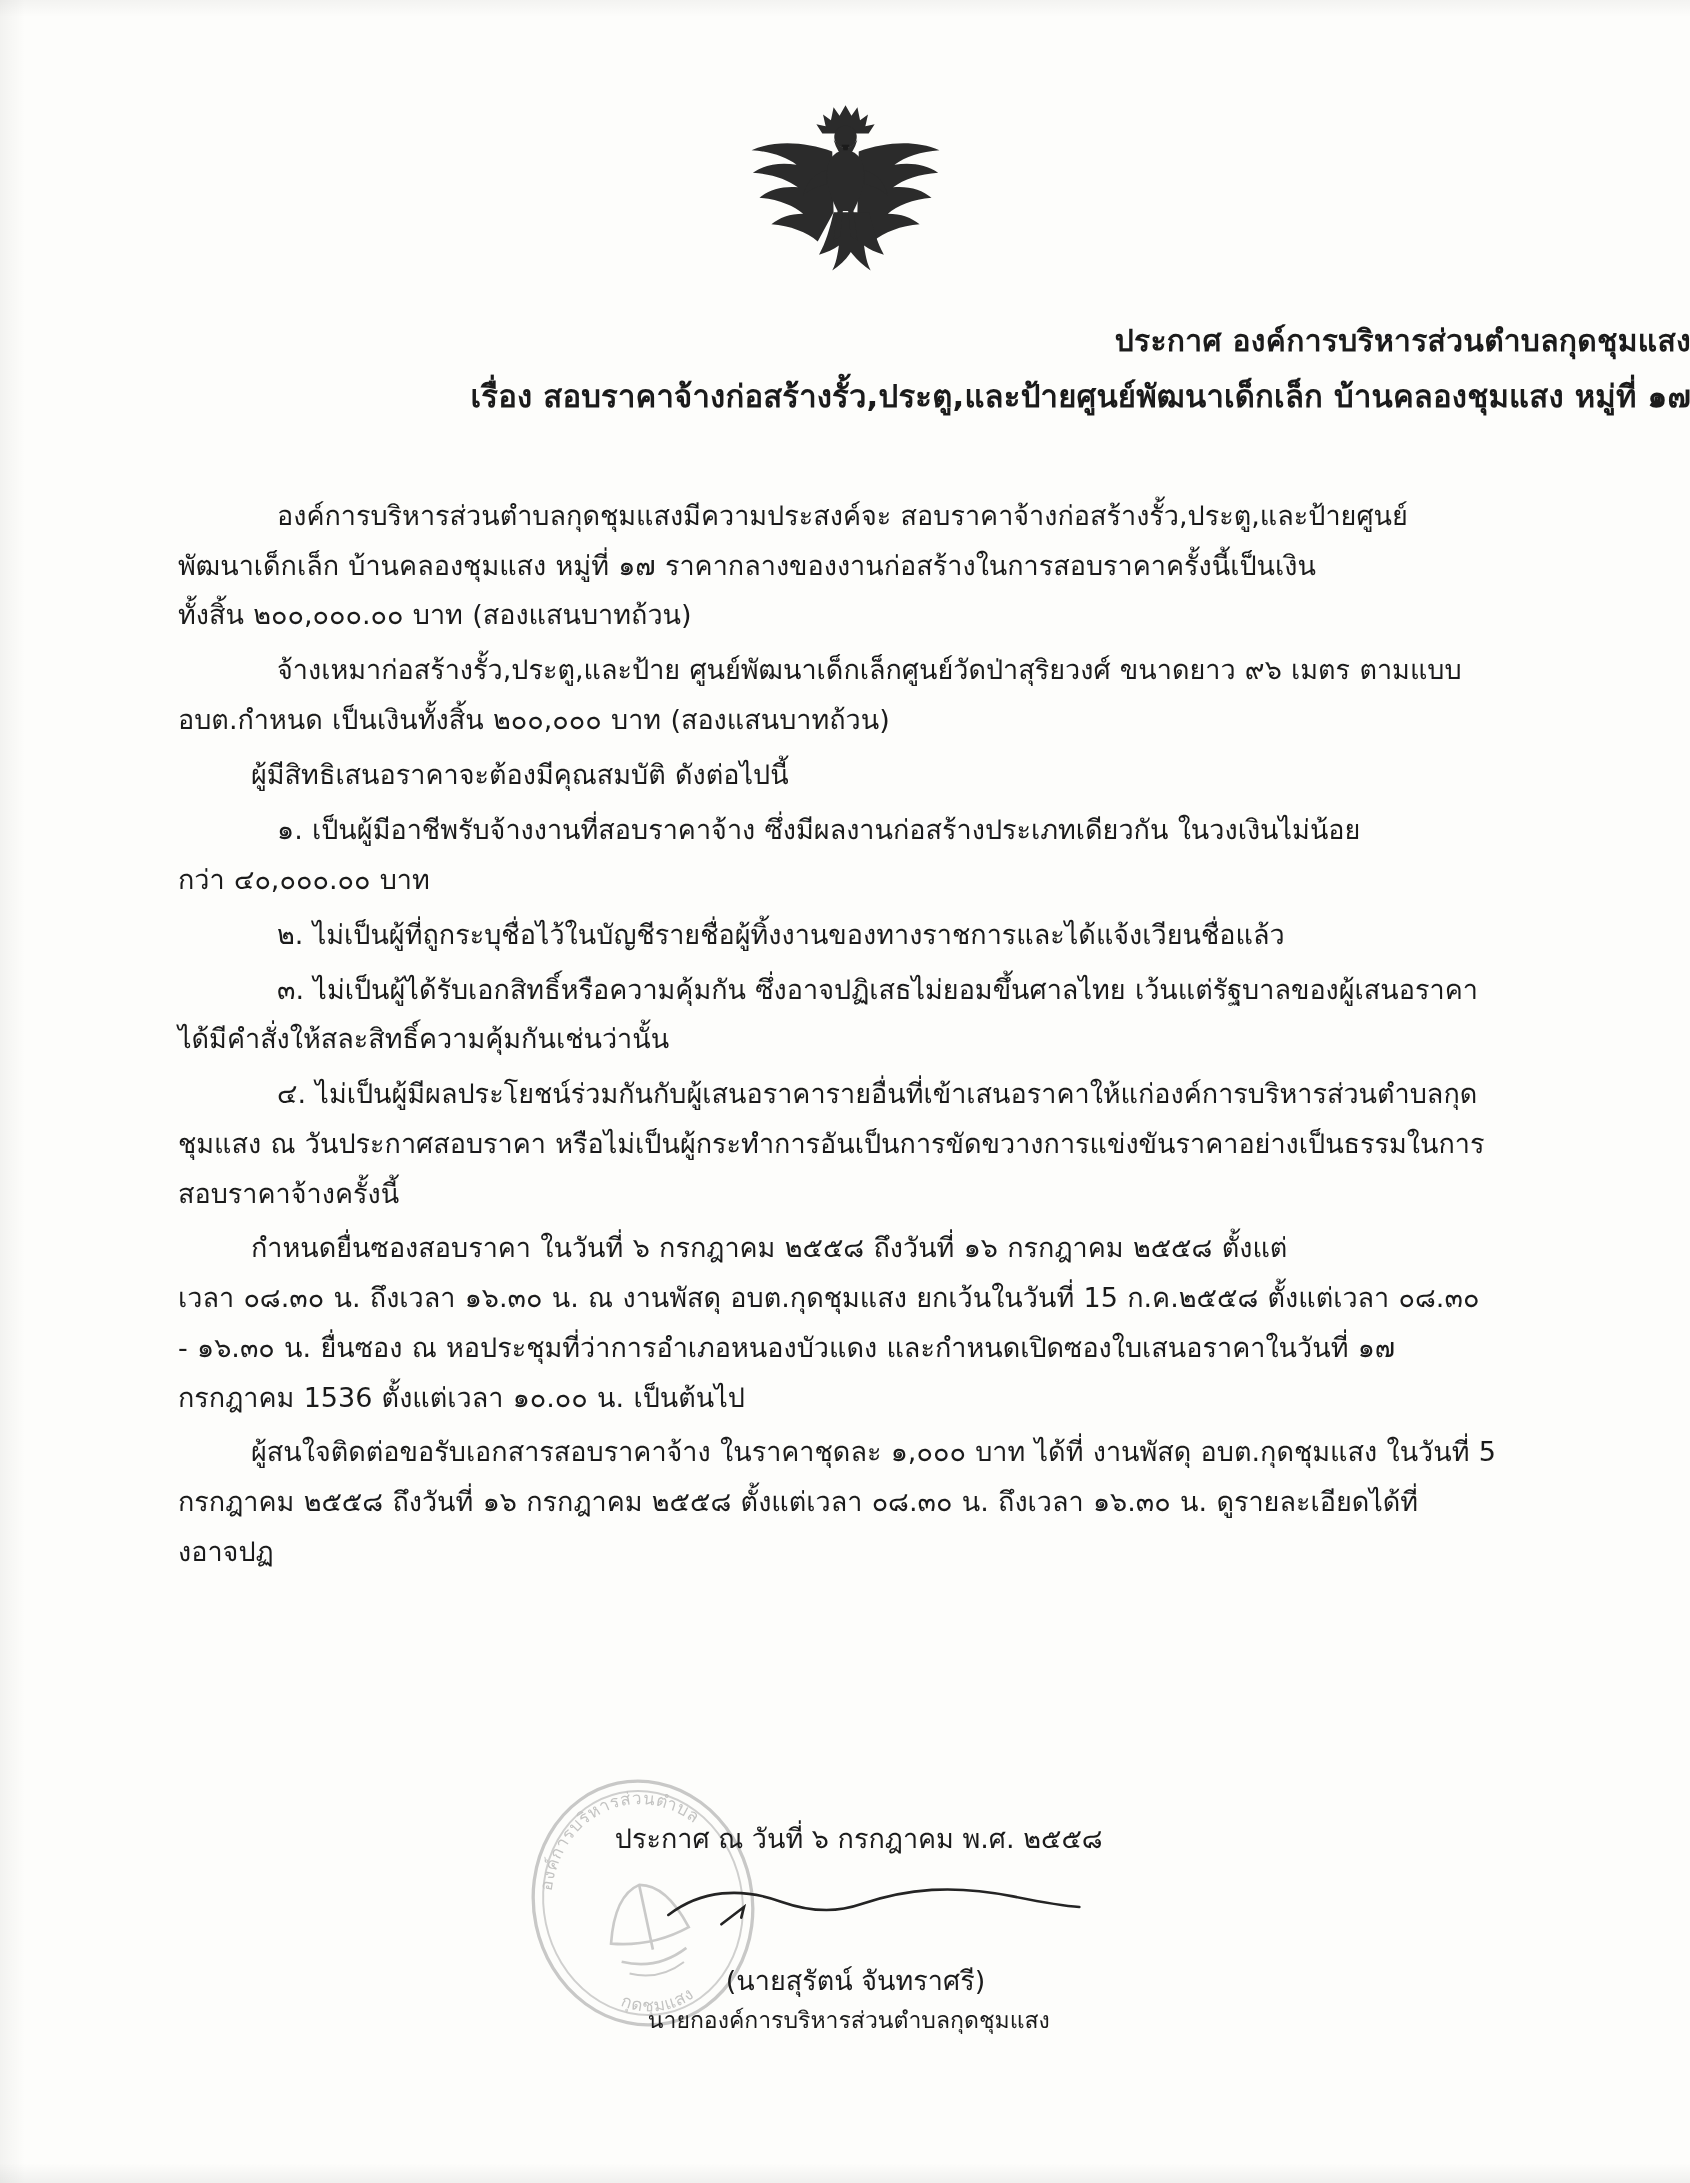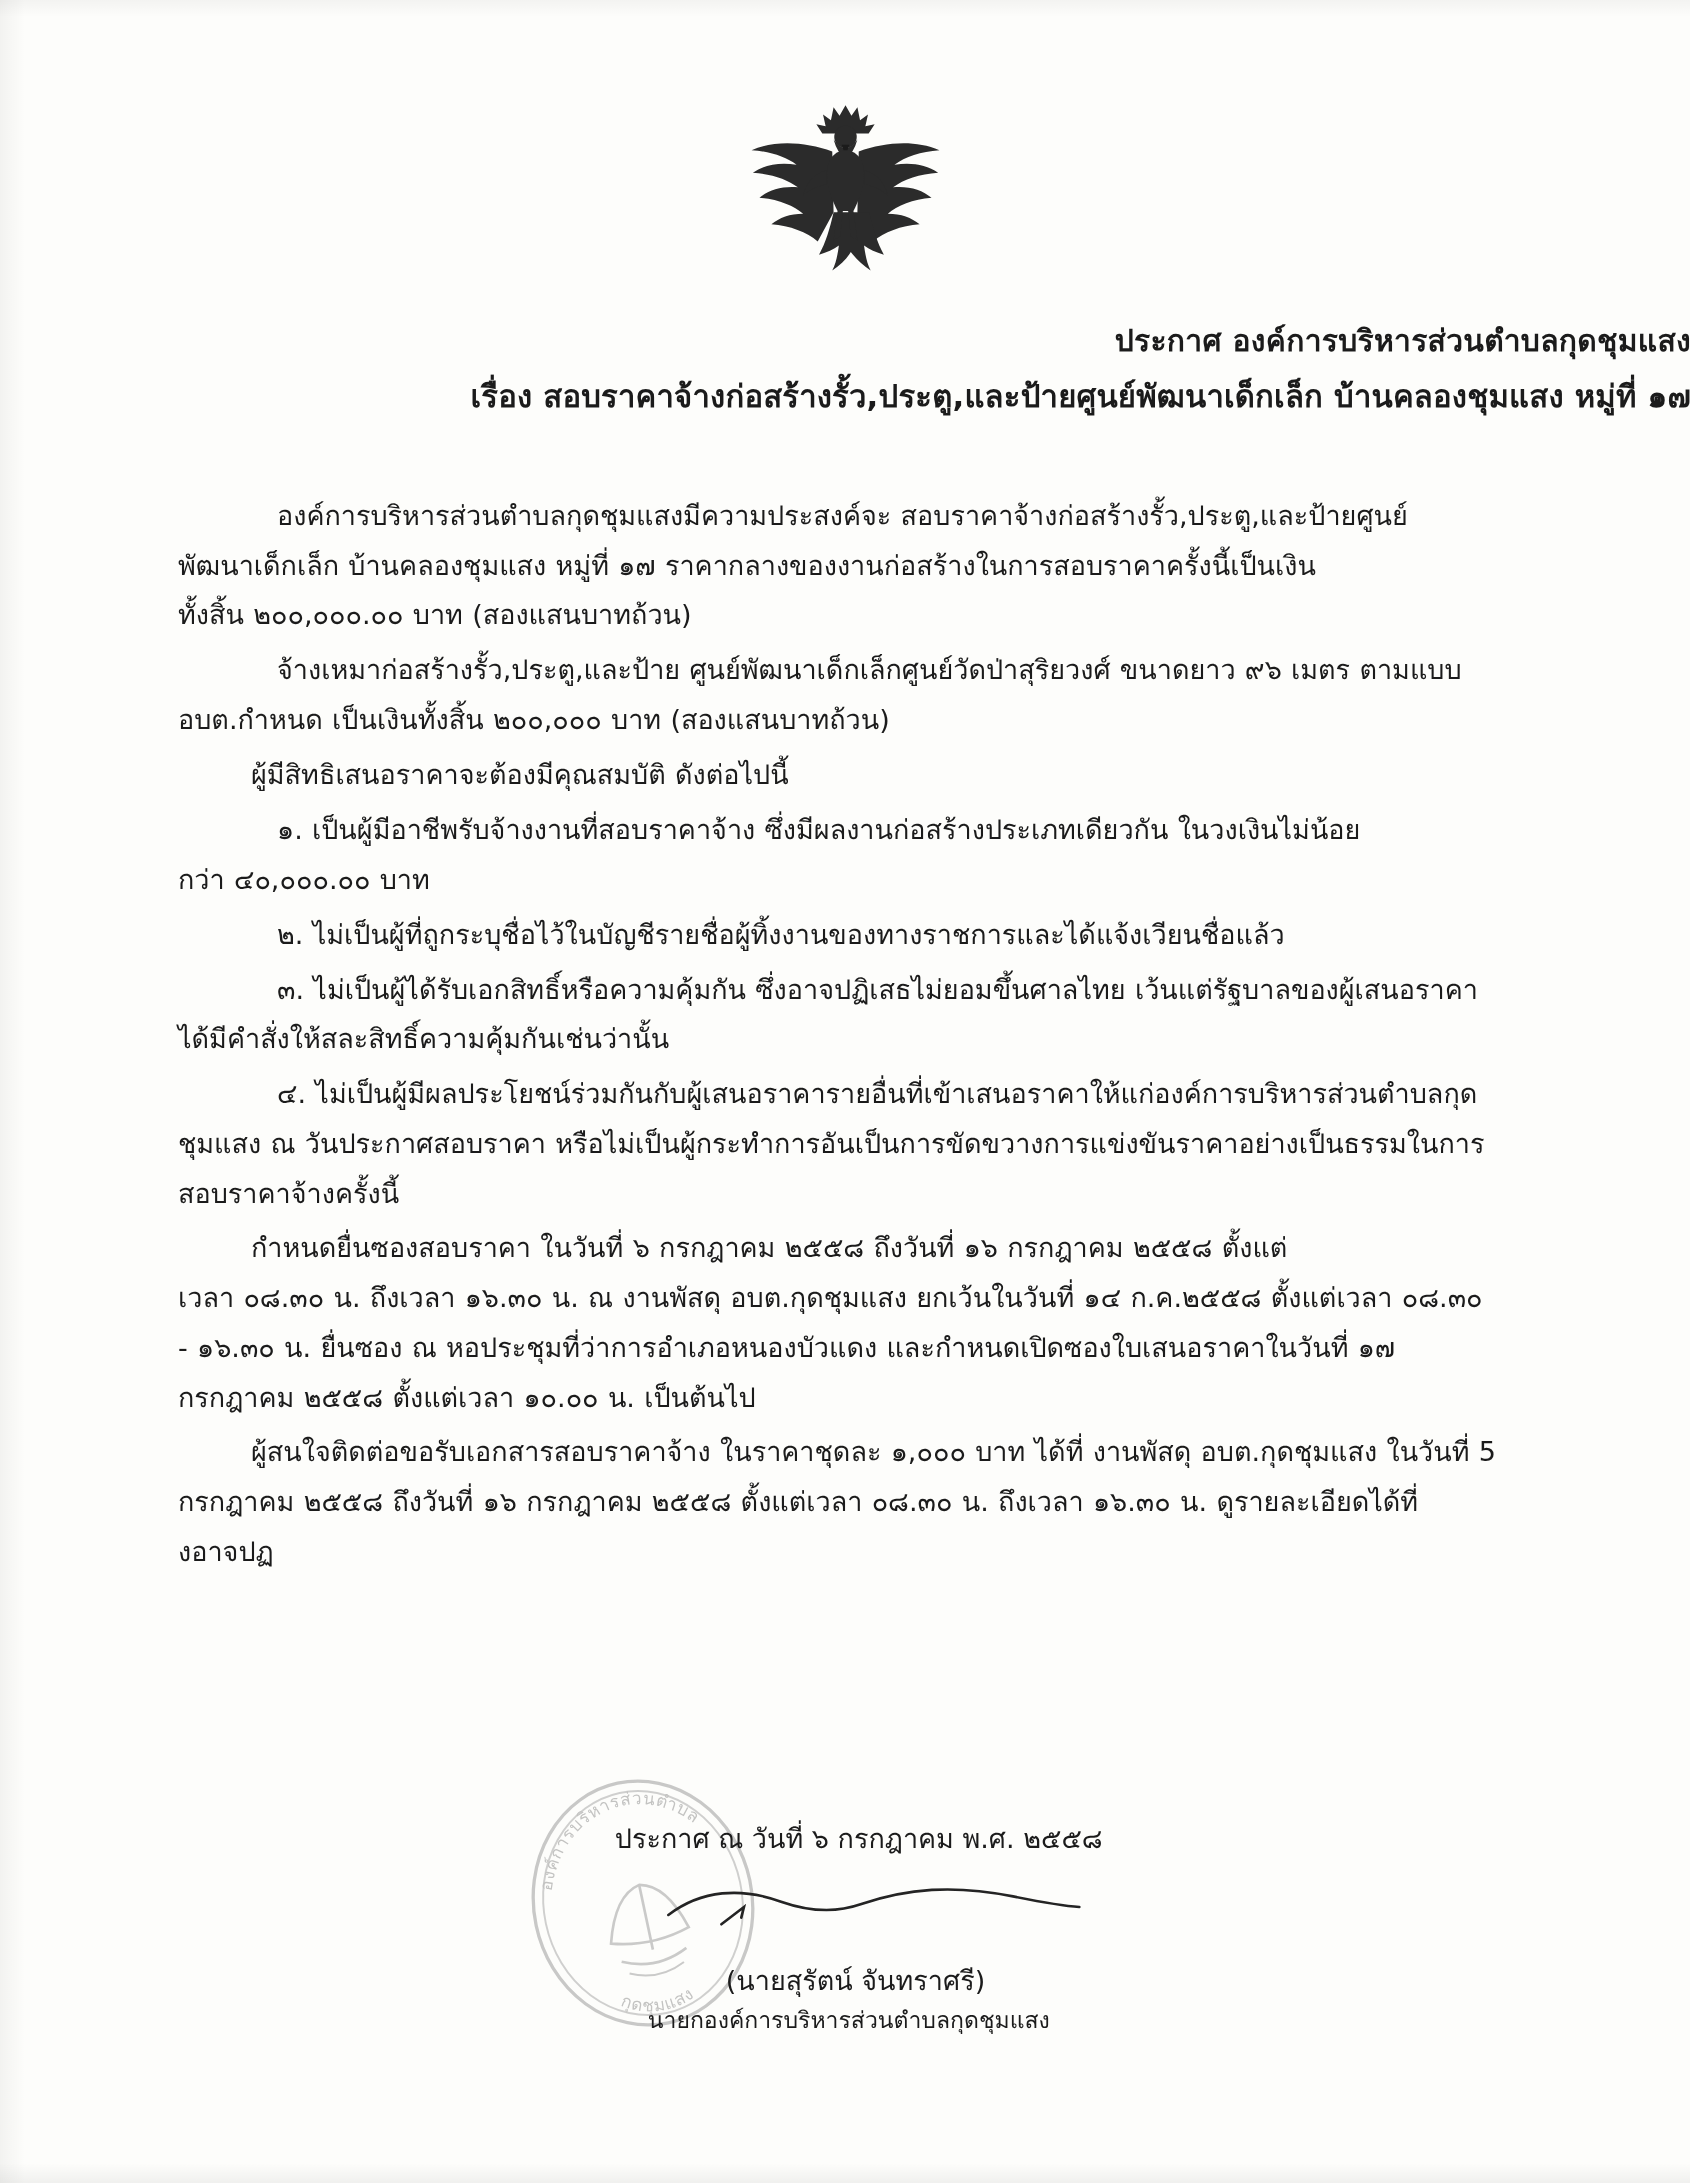--- a/index.html
+++ b/index.html
@@ -209,23 +209,23 @@
       <p class="para indent tight">๒. ไม่เป็นผู้ที่ถูกระบุชื่อไว้ในบัญชีรายชื่อผู้ทิ้งงานของทางราชการและได้แจ้งเวียนชื่อแล้ว</p>
       <div class="spacer-sm"></div>
       <p class="para indent tight">๓. ไม่เป็นผู้ได้รับเอกสิทธิ์หรือความคุ้มกัน ซึ่งอาจปฏิเสธไม่ยอมขึ้นศาลไทย เว้นแต่รัฐบาลของผู้เสนอราคา</p>
       <p class="para tight">ได้มีคำสั่งให้สละสิทธิ์ความคุ้มกันเช่นว่านั้น</p>
       <div class="spacer-sm"></div>
       <p class="para indent tight">๔. ไม่เป็นผู้มีผลประโยชน์ร่วมกันกับผู้เสนอราคารายอื่นที่เข้าเสนอราคาให้แก่องค์การบริหารส่วนตำบลกุด</p>
       <p class="para tight">ชุมแสง ณ  วันประกาศสอบราคา หรือไม่เป็นผู้กระทำการอันเป็นการขัดขวางการแข่งขันราคาอย่างเป็นธรรมในการ</p>
       <p class="para tight">สอบราคาจ้างครั้งนี้</p>
       <div class="spacer-sm"></div>
       <p class="para indent-small tight">กำหนดยื่นซองสอบราคา ในวันที่ ๖ กรกฎาคม ๒๕๕๘ ถึงวันที่ ๑๖ กรกฎาคม ๒๕๕๘ ตั้งแต่</p>
-      <p class="para tight">เวลา ๐๘.๓๐ น. ถึงเวลา ๑๖.๓๐ น. ณ งานพัสดุ อบต.กุดชุมแสง ยกเว้นในวันที่ ๑๔ ก.ค.๒๕๕๘ ตั้งแต่เวลา ๐๘.๓๐</p>
+      <p class="para tight">เวลา ๐๘.๓๐ น. ถึงเวลา ๑๖.๓๐ น. ณ งานพัสดุ อบต.กุดชุมแสง ยกเว้นในวันที่ 15 ก.ค.๒๕๕๘ ตั้งแต่เวลา ๐๘.๓๐</p>
       <p class="para tight">- ๑๖.๓๐ น. ยื่นซอง ณ หอประชุมที่ว่าการอำเภอหนองบัวแดง และกำหนดเปิดซองใบเสนอราคาในวันที่ ๑๗</p>
-      <p class="para tight">กรกฎาคม ๒๕๕๘ ตั้งแต่เวลา ๑๐.๐๐ น. เป็นต้นไป</p>
+      <p class="para tight">กรกฎาคม 1536 ตั้งแต่เวลา ๑๐.๐๐ น. เป็นต้นไป</p>
       <div class="spacer-sm"></div>
       <p class="para indent-small tight">ผู้สนใจติดต่อขอรับเอกสารสอบราคาจ้าง ในราคาชุดละ ๑,๐๐๐ บาท  ได้ที่ งานพัสดุ อบต.กุดชุมแสง ในวันที่ 5</p>
       <p class="para tight">กรกฎาคม ๒๕๕๘ ถึงวันที่ ๑๖ กรกฎาคม ๒๕๕๘ ตั้งแต่เวลา ๐๘.๓๐ น. ถึงเวลา ๑๖.๓๐ น.  ดูรายละเอียดได้ที่</p>
       <p class="para tight">งอาจปฏ</p>
     </div>
 
     <div class="official-stamp">
       <svg width="278" height="292" viewBox="0 0 420 440" aria-hidden="true">
         <g transform="rotate(-12 210 220)">
           <ellipse cx="210" cy="220" rx="165" ry="185" fill="none" stroke="#7a7a7a" stroke-width="5"></ellipse>

